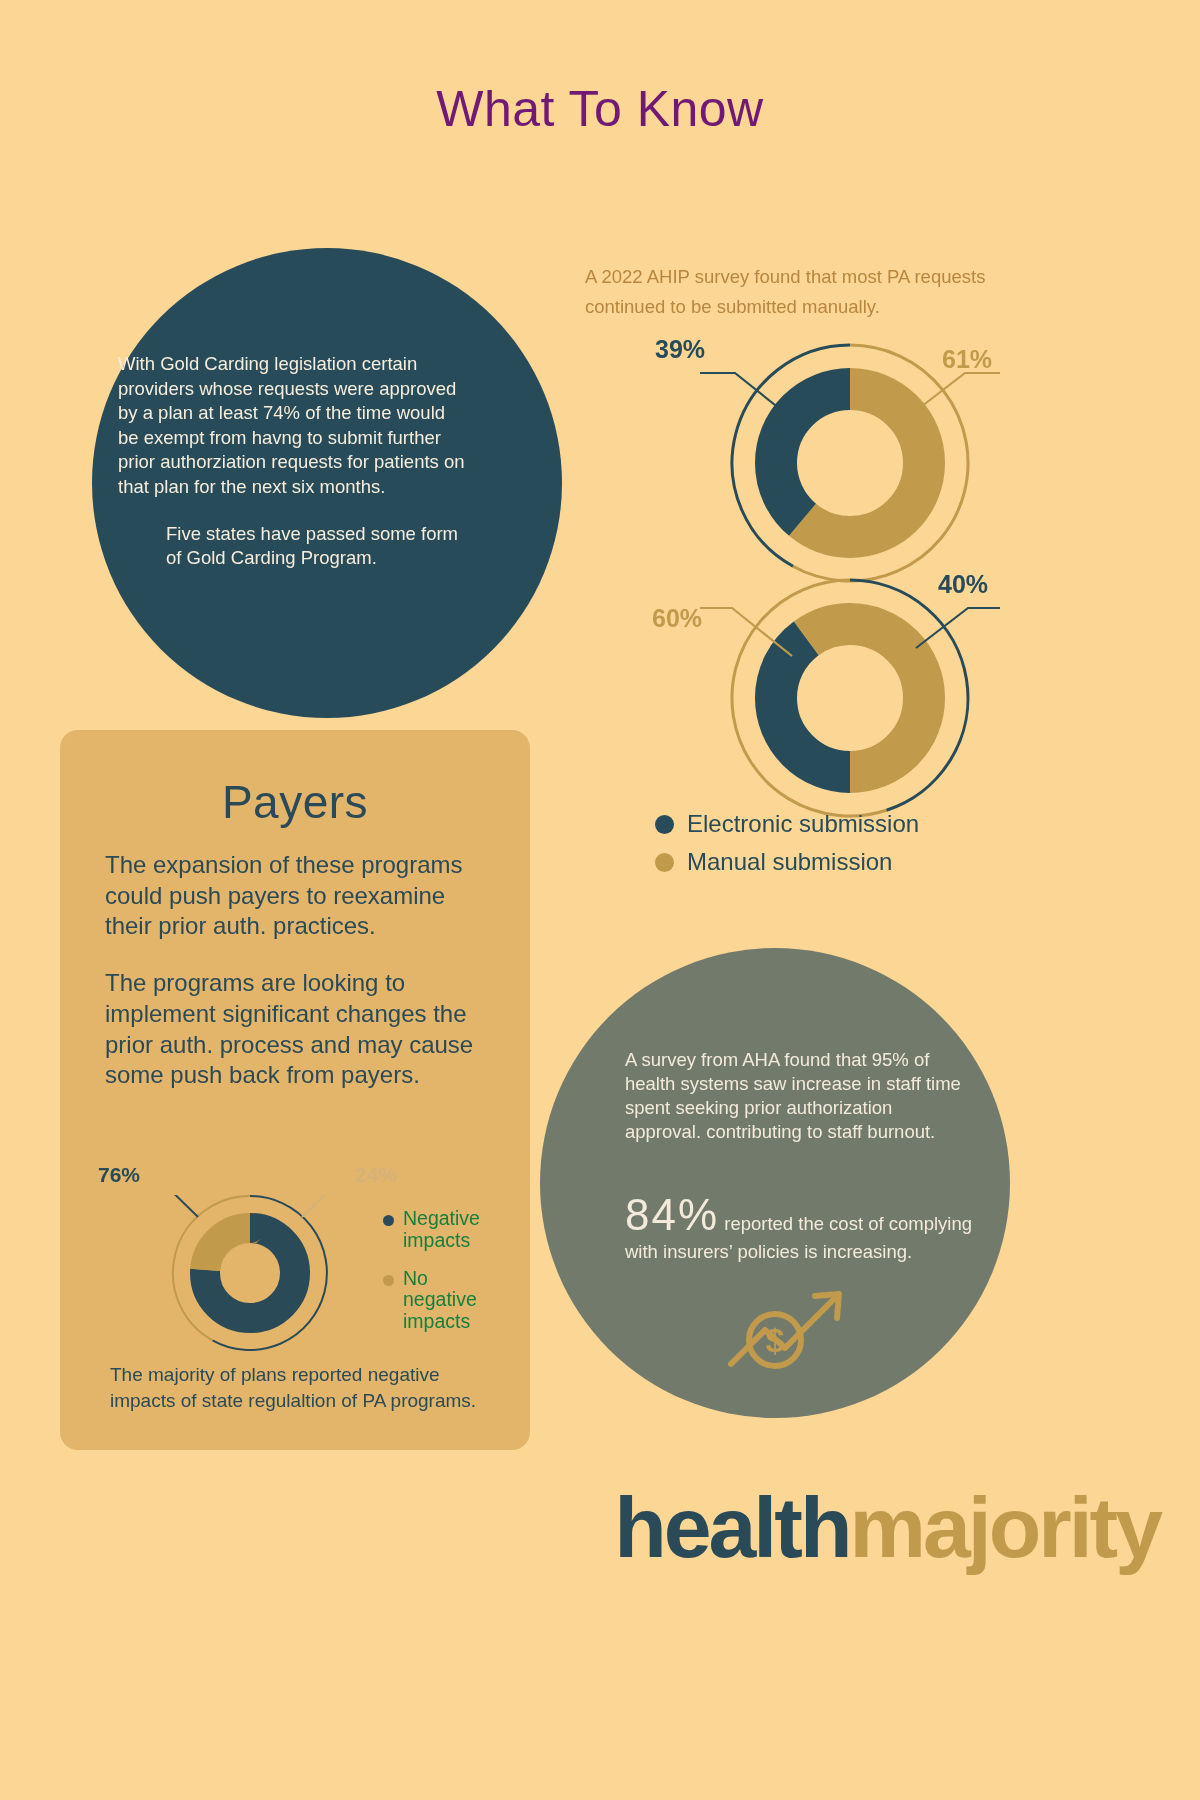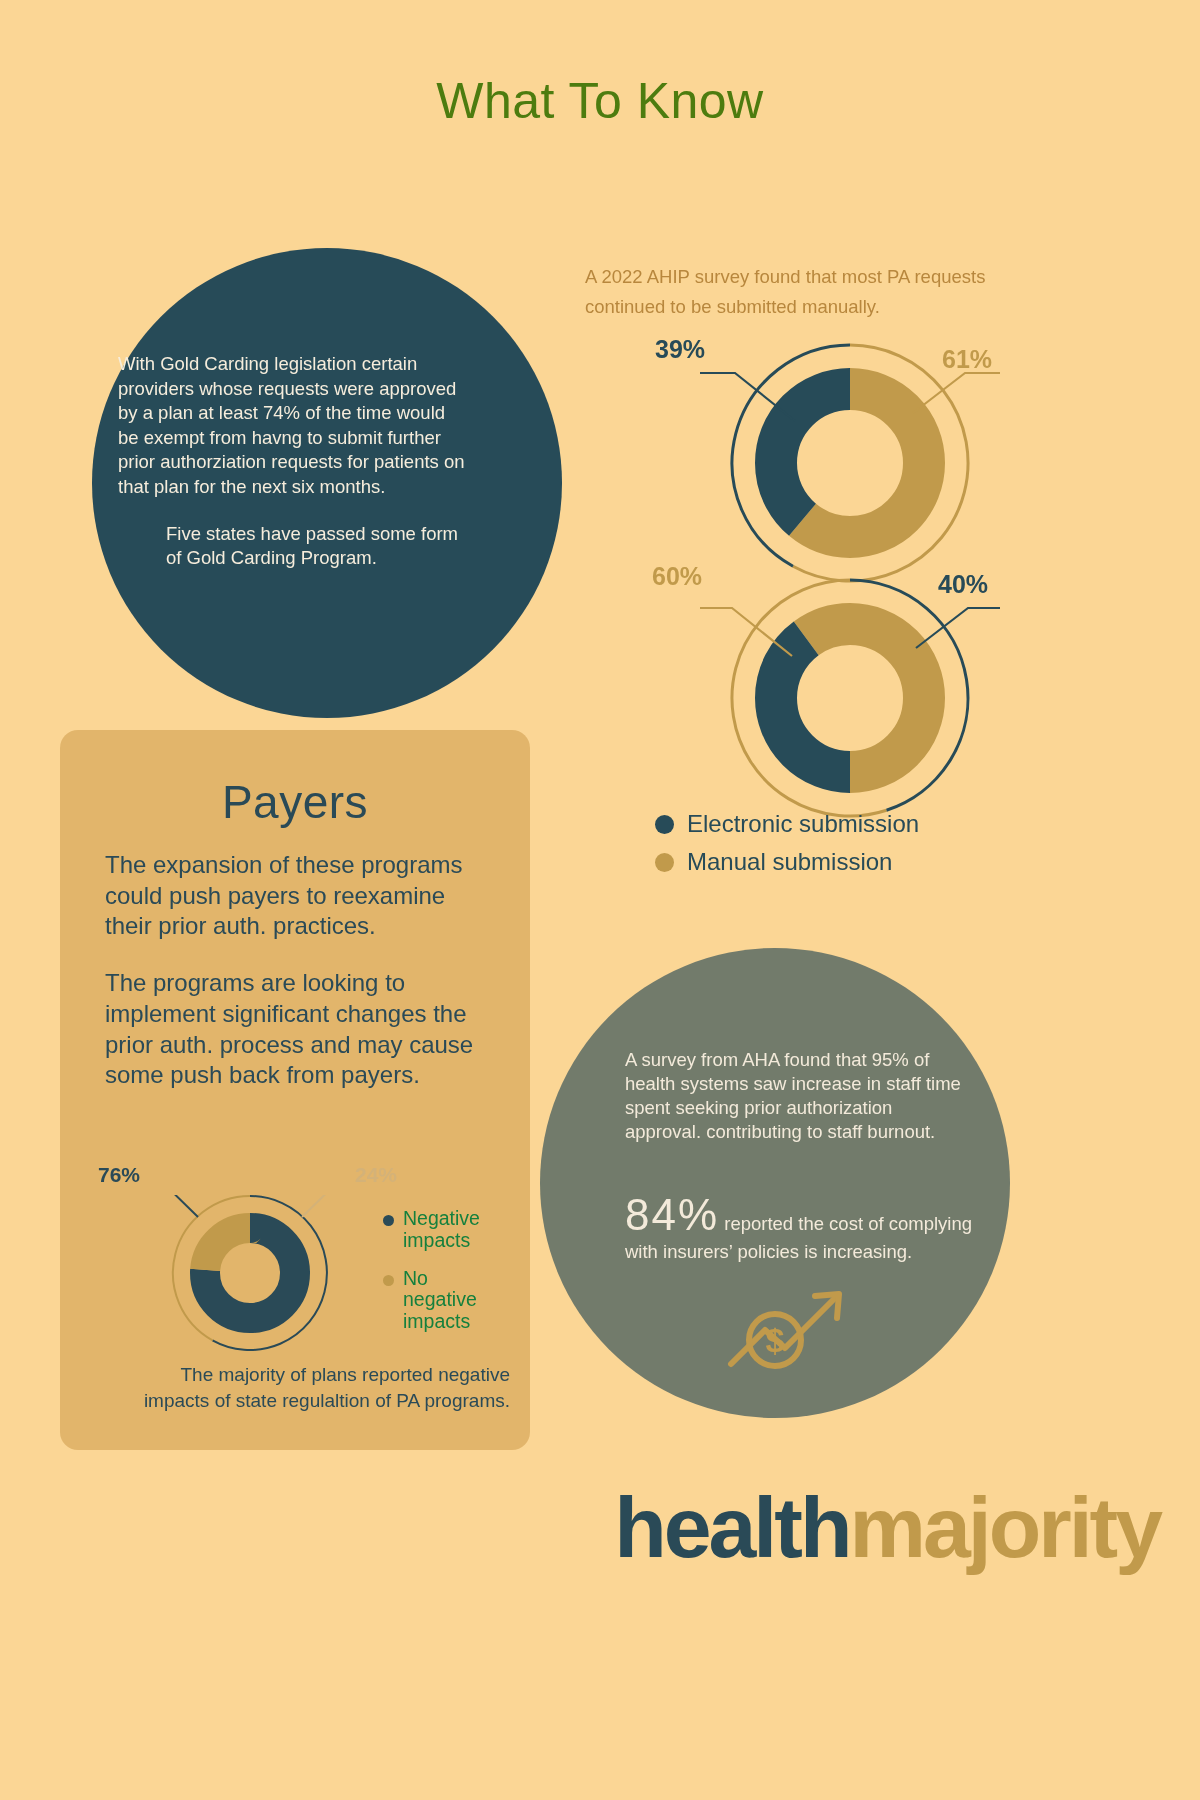--- a/index.html
+++ b/index.html
@@ -11,22 +11,22 @@
   }
   .page{position:absolute;inset:0;}
 
   
   #title-block{position:absolute;top:70px;left:0;width:1200px;text-align:center;}
   #title-line1{
     font-size:54px;font-weight:bold;color:#274B58;
     letter-spacing:0.5px;line-height:1.0;
   }
   #title-line2{
-    font-size:50px;font-weight:300;color:#4d7c0f;
-    letter-spacing:0.5px;line-height:1.25;
+    font-size:50px;font-weight:300;color:#701a75;
+    letter-spacing:0.5px;line-height:1.25;margin-top:8px;
   }
 
   
   #dark-circle{
     position:absolute;left:92px;top:248px;width:470px;height:470px;
     border-radius:50%;background:#274B58;
   }
   #dark-circle-text{
     position:absolute;left:118px;top:352px;width:350px;
     color:#F6EDDC;font-size:18.5px;line-height:1.33;
@@ -44,21 +44,21 @@
   #donut1-wrap{position:absolute;left:700px;top:338px;width:300px;height:250px;}
   #donut2-wrap{position:absolute;left:700px;top:570px;width:300px;height:255px;}
   .donut-svg{position:absolute;left:0;top:0;}
 
   .pct-label{position:absolute;font-size:25px;font-weight:bold;white-space:nowrap;}
   .pct-dark{color:#274B58;}
   .pct-gold{color:#C19A4B;}
 
   #d1-left-lbl{left:655px;top:335px;}
   #d1-right-lbl{left:942px;top:345px;}
-  #d2-left-lbl{left:652px;top:562px;}
+  #d2-left-lbl{left:652px;top:604px;}
   #d2-right-lbl{left:938px;top:570px;}
 
   
   #legend{position:absolute;left:655px;top:810px;}
   .legend-row{display:flex;align-items:center;margin-bottom:10px;}
   .legend-dot{width:19px;height:19px;border-radius:50%;margin-right:13px;flex:0 0 auto;}
   .legend-text{font-size:24px;color:#274B58;}
 
   
   #payers-panel{
@@ -80,21 +80,21 @@
   #p-left-lbl{position:absolute;left:98px;top:1163px;font-size:21px;font-weight:bold;color:#2A4A57;}
   #p-right-lbl{position:absolute;left:355px;top:1163px;font-size:21px;font-weight:bold;color:#D4B278;}
 
   #payers-legend{position:absolute;left:383px;top:1208px;}
   .pl-row{display:flex;align-items:flex-start;margin-bottom:16px;}
   .pl-dot{width:11px;height:11px;border-radius:50%;margin-right:9px;margin-top:7px;flex:0 0 auto;}
   .pl-text{font-size:19.5px;color:#15803d;line-height:1.12;width:82px;}
 
   #payers-caption{
     position:absolute;left:110px;top:1362px;width:400px;
-    font-size:19px;color:#2A4A57;line-height:1.35;text-align:right;
+    font-size:19px;color:#2A4A57;line-height:1.35;
   }
 
   
   #gray-circle{
     position:absolute;left:540px;top:948px;width:470px;height:470px;
     border-radius:50%;background:#727B6B;
   }
   #gray-text{
     position:absolute;left:625px;top:1048px;width:345px;
     color:#F3EADA;font-size:18.5px;line-height:1.3;

